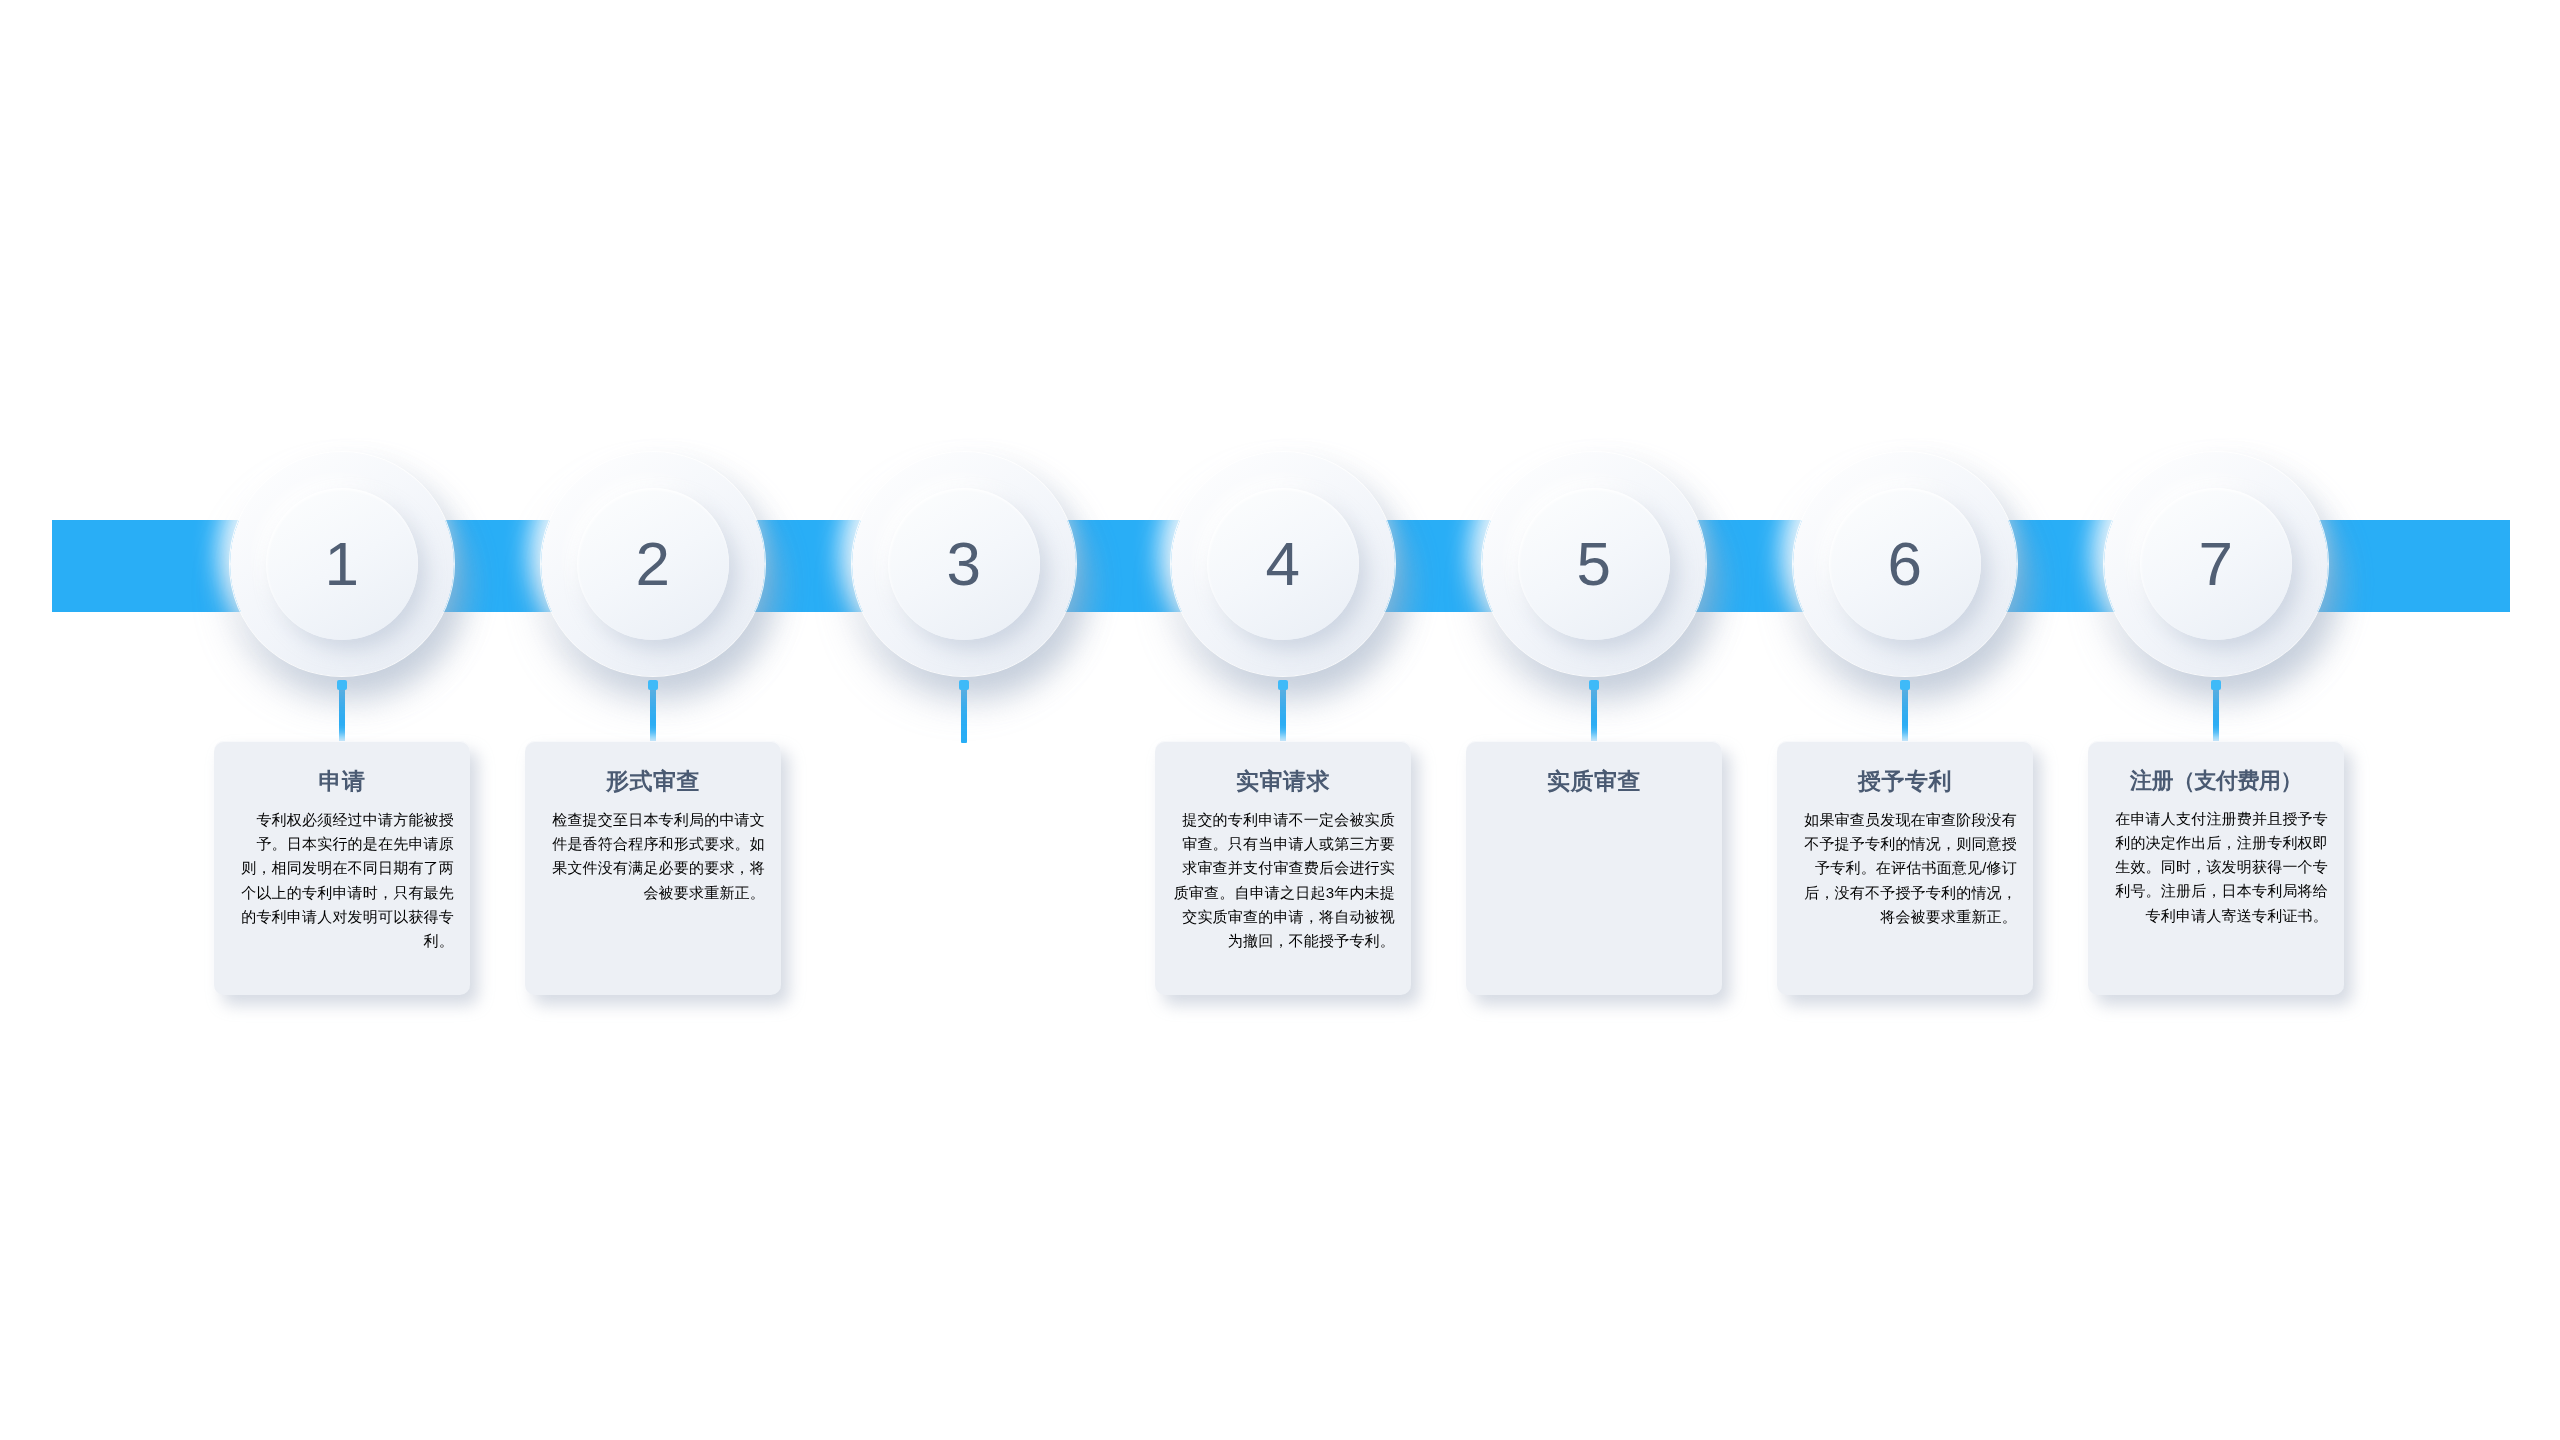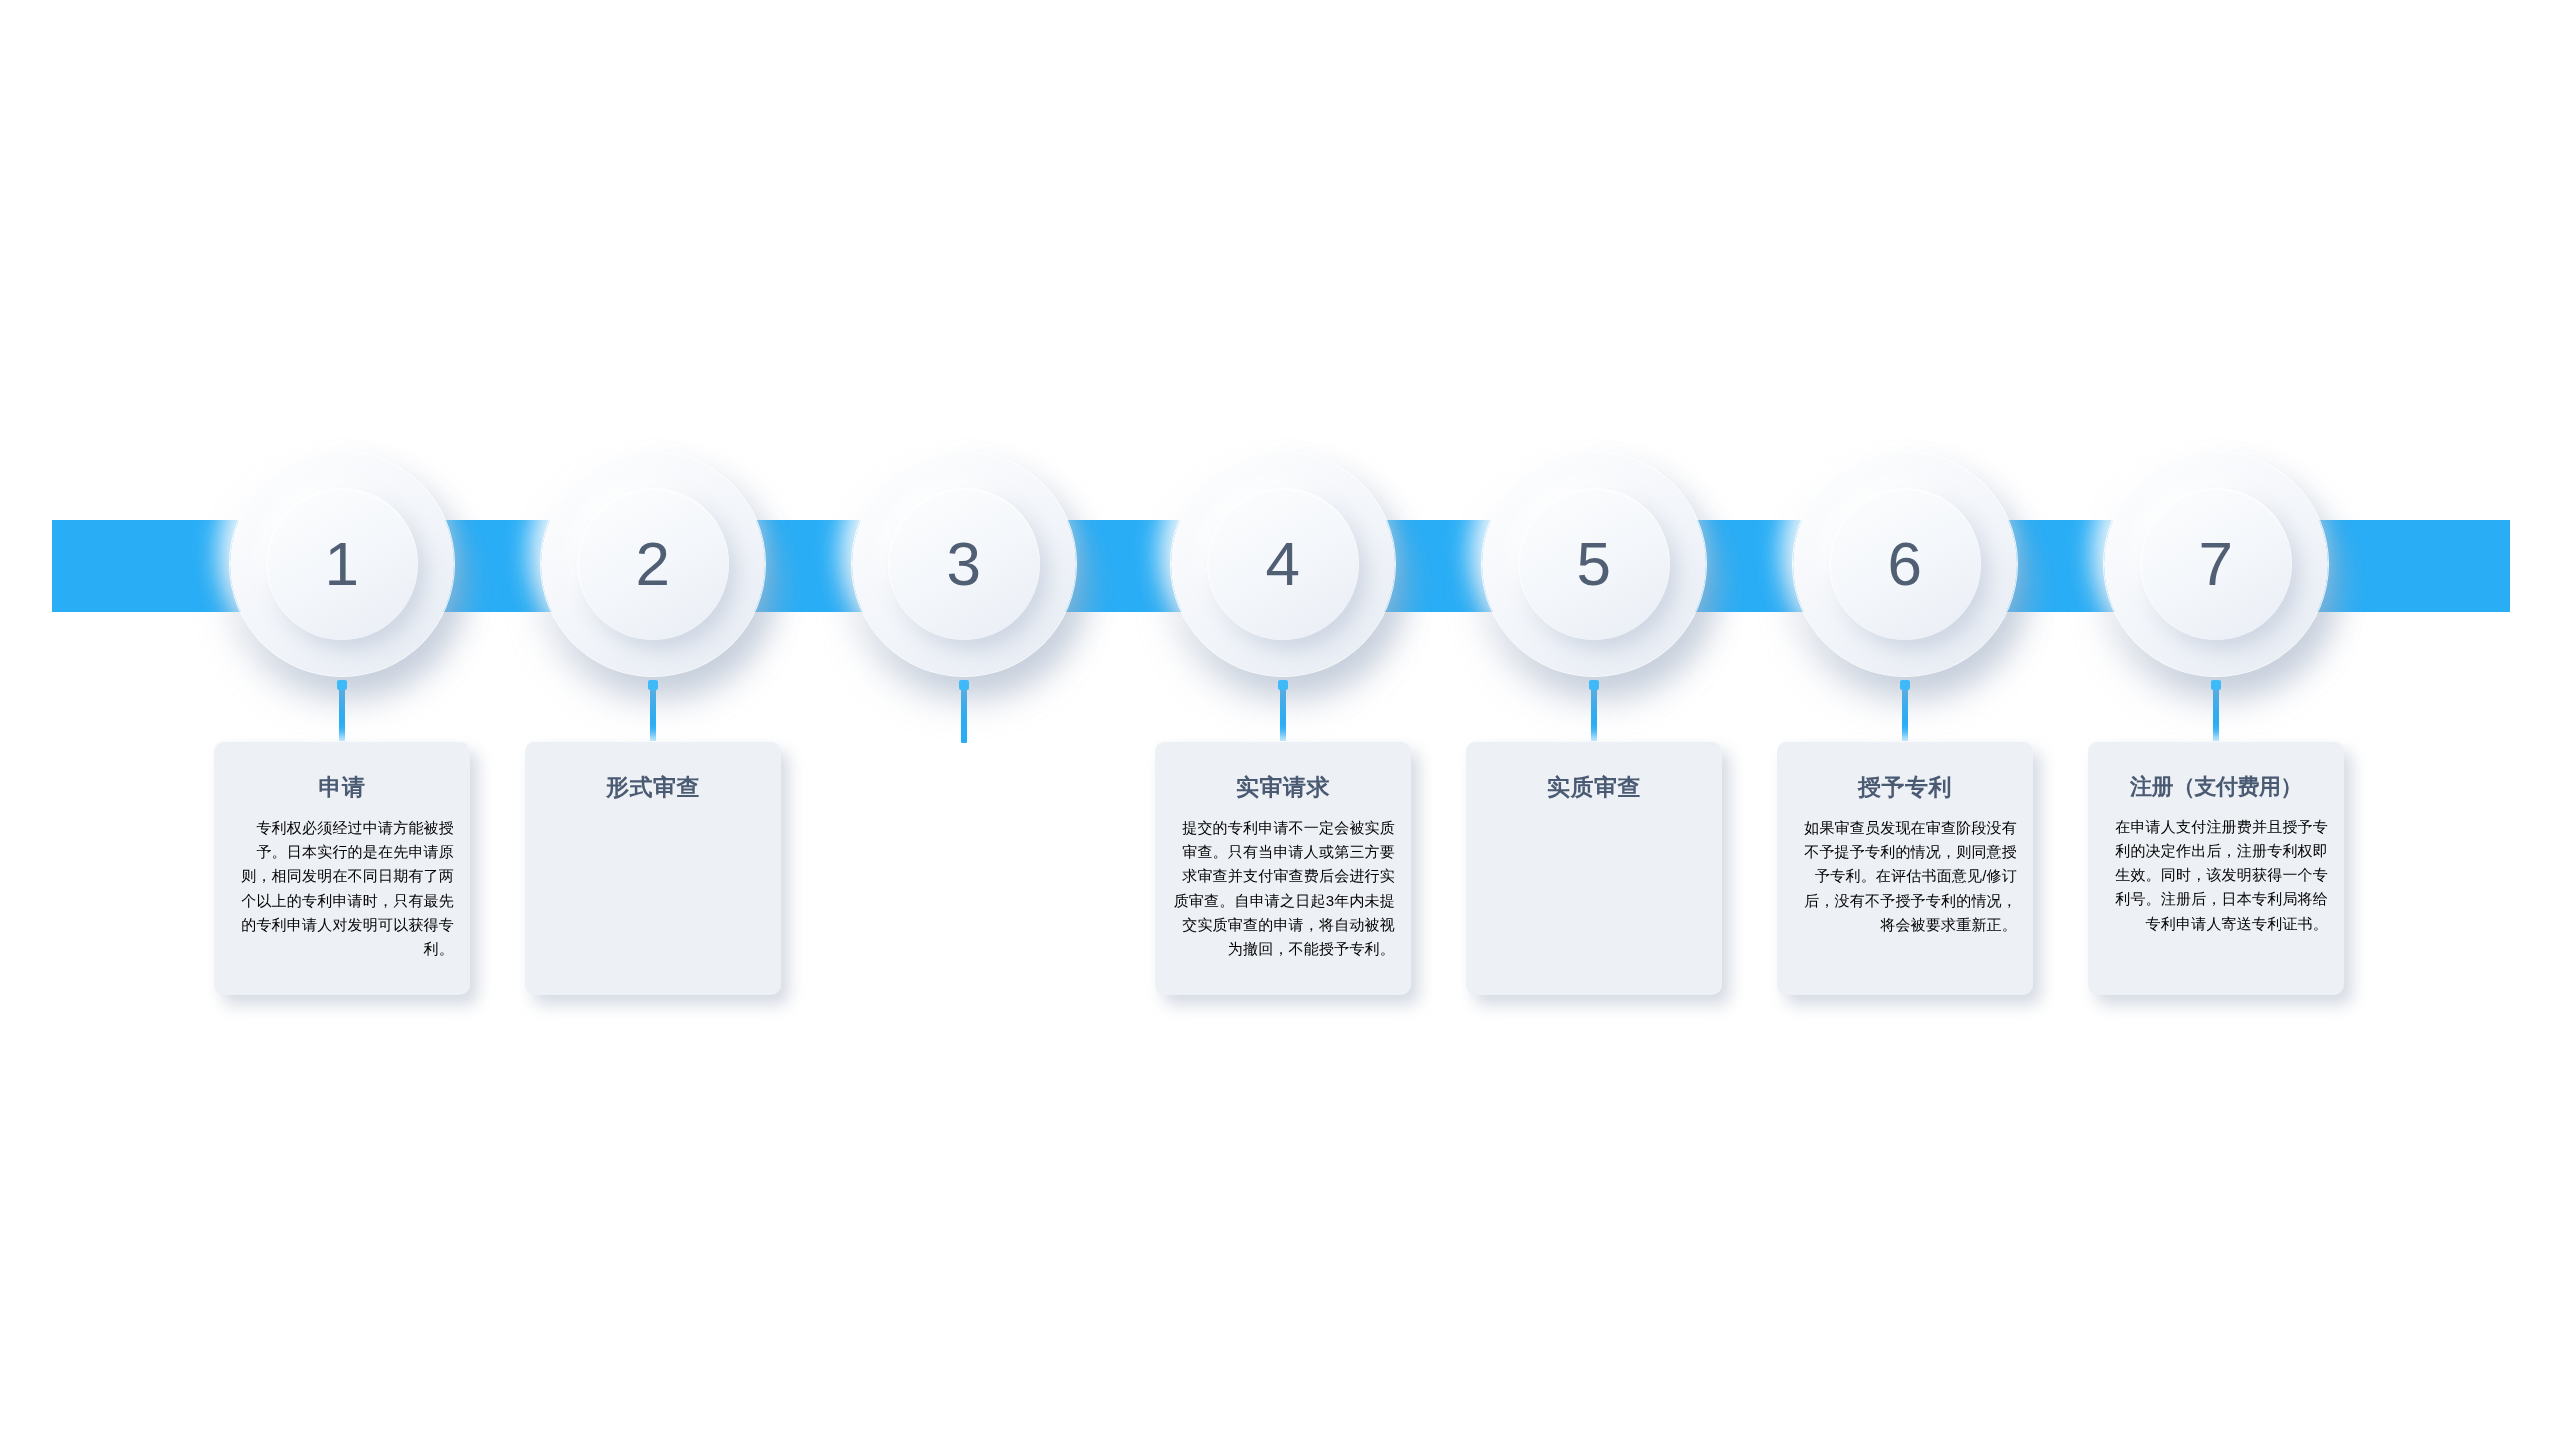--- a/index.html
+++ b/index.html
@@ -130,23 +130,22 @@
     z-index: 2;
   }
 
   .card-title {
     text-align: center;
     font-size: 23px;
     font-weight: bold;
     color: #4A5A72;
     line-height: 1.25;
     letter-spacing: 0.5px;
-    margin: 18px 0 12px 0;
+    margin: 10px 0 12px 0;
     white-space: nowrap;
-    font-family: Liberation Mono, monospace;
   }
 
   .card-title.tight {
     letter-spacing: -0.5px;
     font-size: 22px;
   }
 
   .card-body {
     text-align: right;
     font-size: 15px;
@@ -181,20 +180,21 @@
   <div class="step" style="left:522px;">
     <div class="badge-outer">
       <div class="badge-inner">
         <span class="badge-number">2</span>
       </div>
     </div>
     <div class="stem"></div>
     <div class="stem-cap"></div>
     <div class="card">
       <div class="card-title">形式审查</div>
+      <p class="card-body">检查提交至日本专利局的中请文件是香符合程序和形式要求。如果文件没有满足必要的要求，将会被要求重新正。</p>
     </div>
   </div>
 
   <div class="step" style="left:833px;">
     <div class="badge-outer">
       <div class="badge-inner">
         <span class="badge-number">3</span>
       </div>
     </div>
     <div class="stem"></div>

